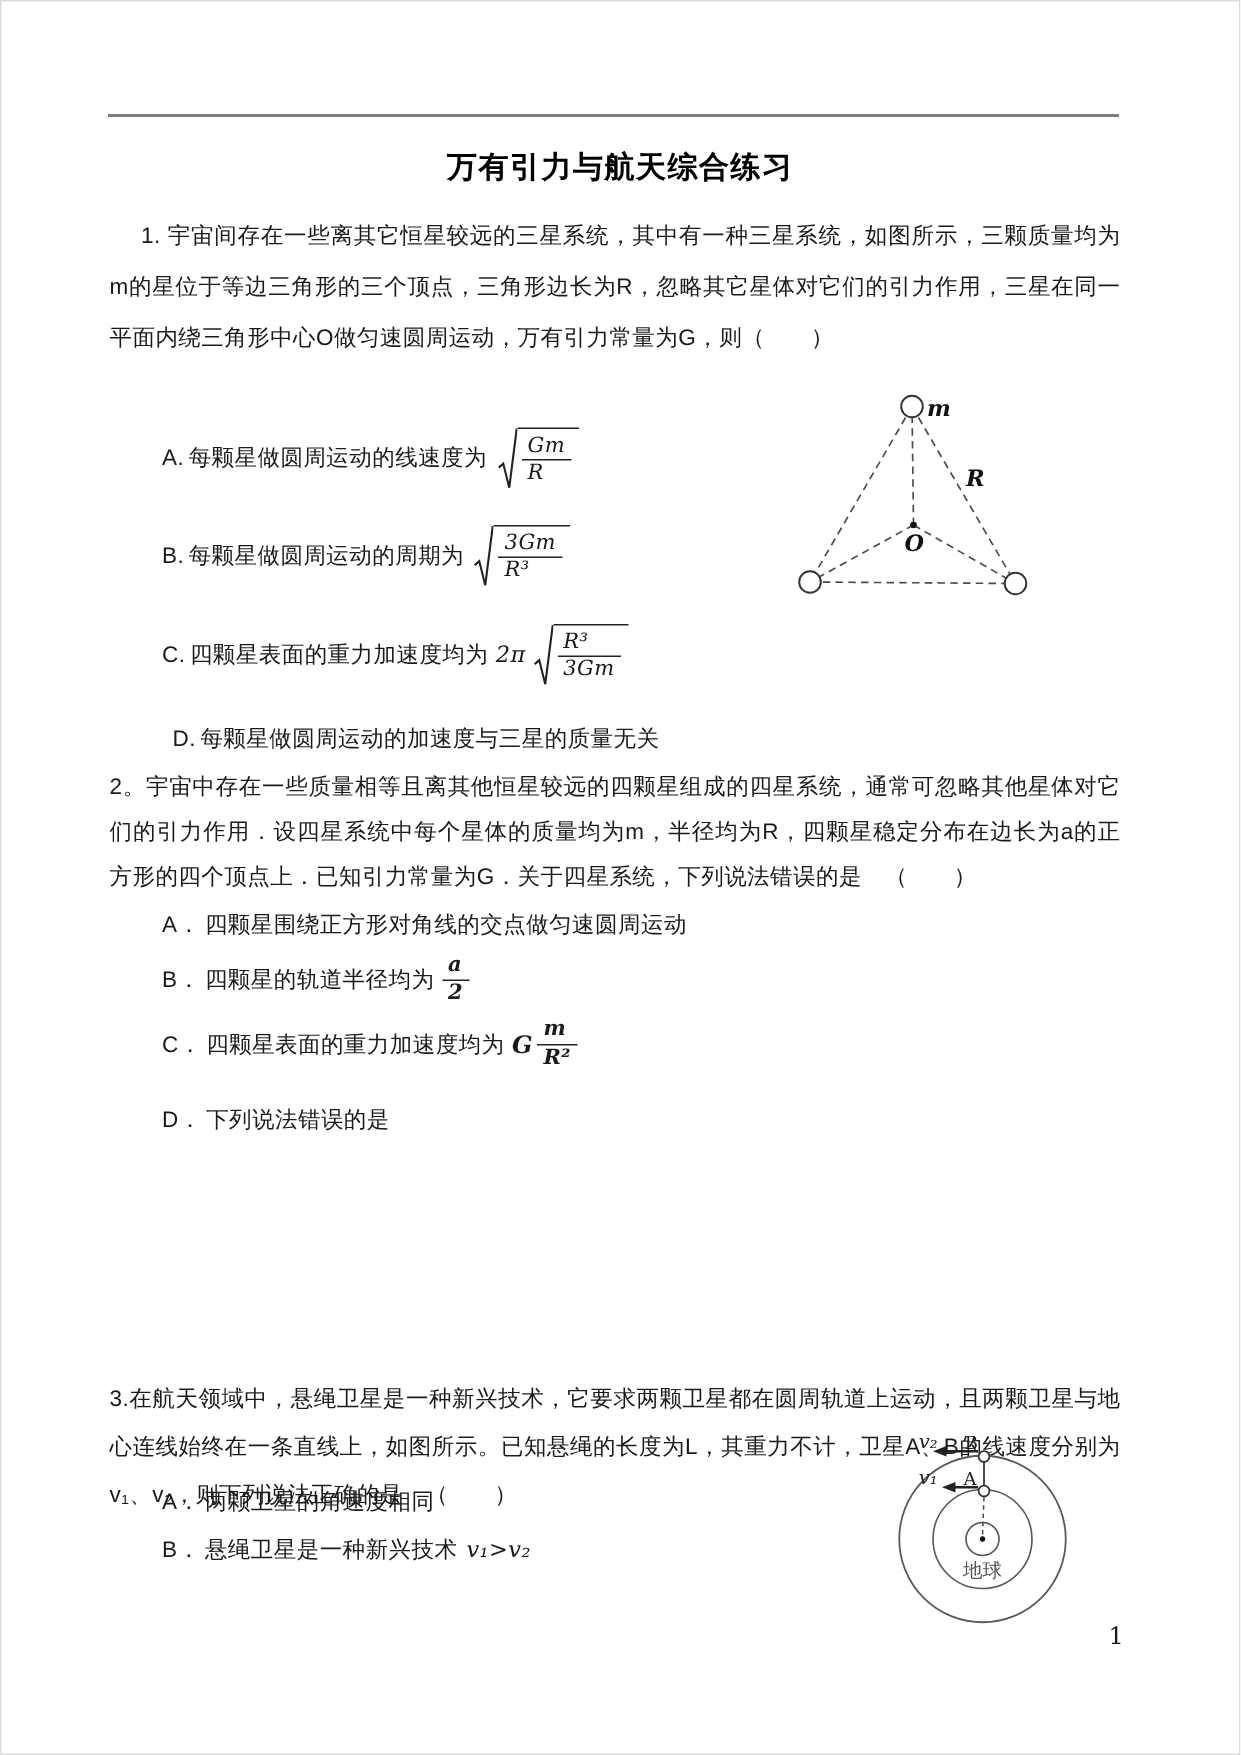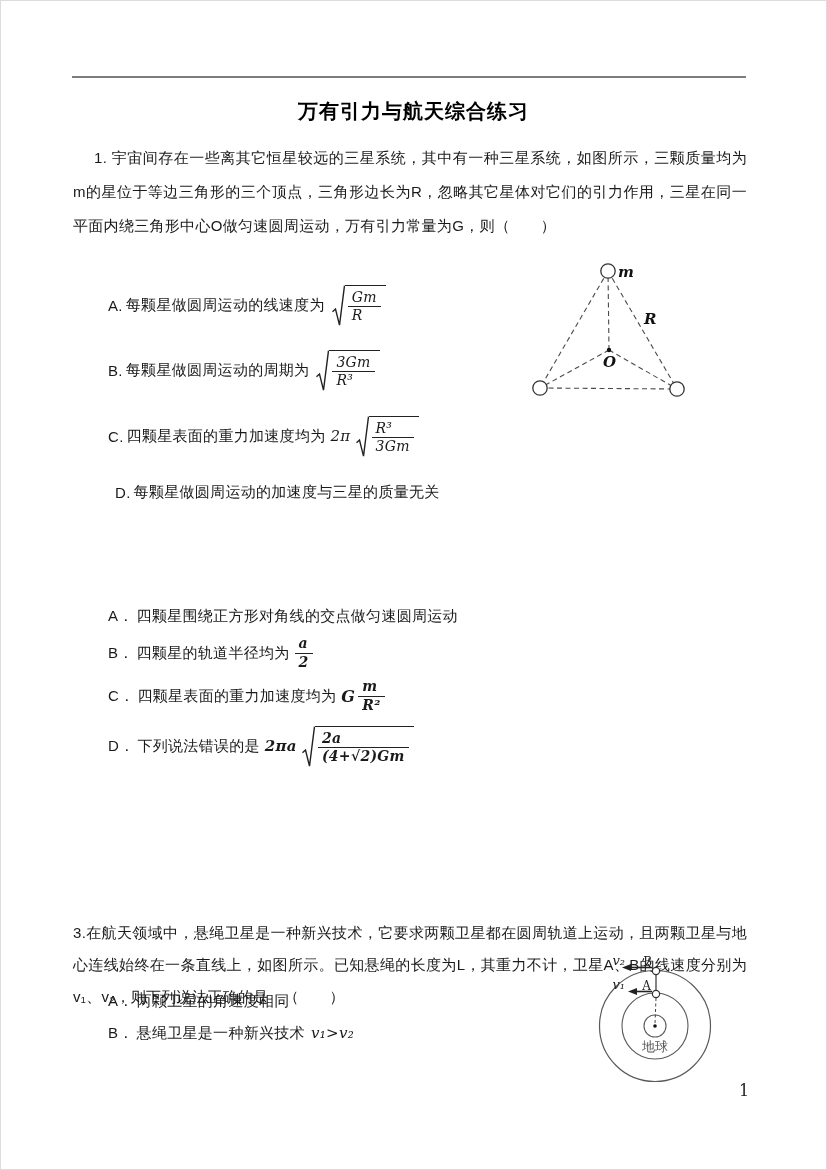--- a/index.html
+++ b/index.html
@@ -149,20 +149,21 @@
       </g>
       <circle cx="80" cy="93" r="2.2" fill="#111111"></circle>
       <g font-family="DejaVu Serif, serif" font-style="italic" font-weight="bold" font-size="15" fill="#111111">
         <text x="89" y="20">m</text>
         <text x="115" y="67">R</text>
         <text x="74" y="110">O</text>
       </g>
     </svg>
   </div>
 
+  <p class="para q2-text">2。宇宙中存在一些质量相等且离其他恒星较远的四颗星组成的四星系统，通常可忽略其他星体对它们的引力作用．设四星系统中每个星体的质量均为m，半径均为R，四颗星稳定分布在边长为a的正方形的四个顶点上．已知引力常量为G．关于四星系统，下列说法错误的是　（　　）</p>
 
   <div class="opts q2-opts bold-math">
     <div class="opt opt-a">
       <span class="opt-label">A．</span>
       <span class="opt-text">四颗星围绕正方形对角线的交点做匀速圆周运动</span>
     </div>
     <div class="opt opt-b">
       <span class="opt-label">B．</span>
       <span class="opt-text">四颗星的轨道半径均为</span>
       <span class="formula">
@@ -179,36 +180,20 @@
         <span class="prefix" style="font-size:16px">G</span>
         <span class="frac">
           <span class="num">m</span>
           <span class="den">R²</span>
         </span>
       </span>
     </div>
     <div class="opt opt-d">
       <span class="opt-label">D．</span>
       <span class="opt-text">下列说法错误的是</span>
-      <span class="formula">
-        <span class="prefix">2πa</span>
-        <span class="radical">
-          <span class="rad-sign">
-            <svg viewBox="0 0 13 46" preserveAspectRatio="none">
-                <polyline points="0.5,30 3.5,27 7.5,45 12.5,0.8" fill="none" stroke="#222" stroke-width="1.4" vector-effect="non-scaling-stroke"></polyline>
-              </svg>
-          </span>
-          <span class="radicand">
-            <span class="frac">
-              <span class="num">2a</span>
-              <span class="den">(4+√2)Gm</span>
-            </span>
-          </span>
-        </span>
-      </span>
     </div>
   </div>
 
   <p class="para q3-text">3.在航天领域中，悬绳卫星是一种新兴技术，它要求两颗卫星都在圆周轨道上运动，且两颗卫星与地心连线始终在一条直线上，如图所示。已知悬绳的长度为L，其重力不计，卫星A、B的线速度分别为v₁、v₂，则下列说法正确的是　（　　）</p>
 
   <div class="opts q3-opts">
     <div class="opt">
       <span class="opt-label">A．</span>
       <span class="opt-text">两颗卫星的角速度相同</span>
     </div>

